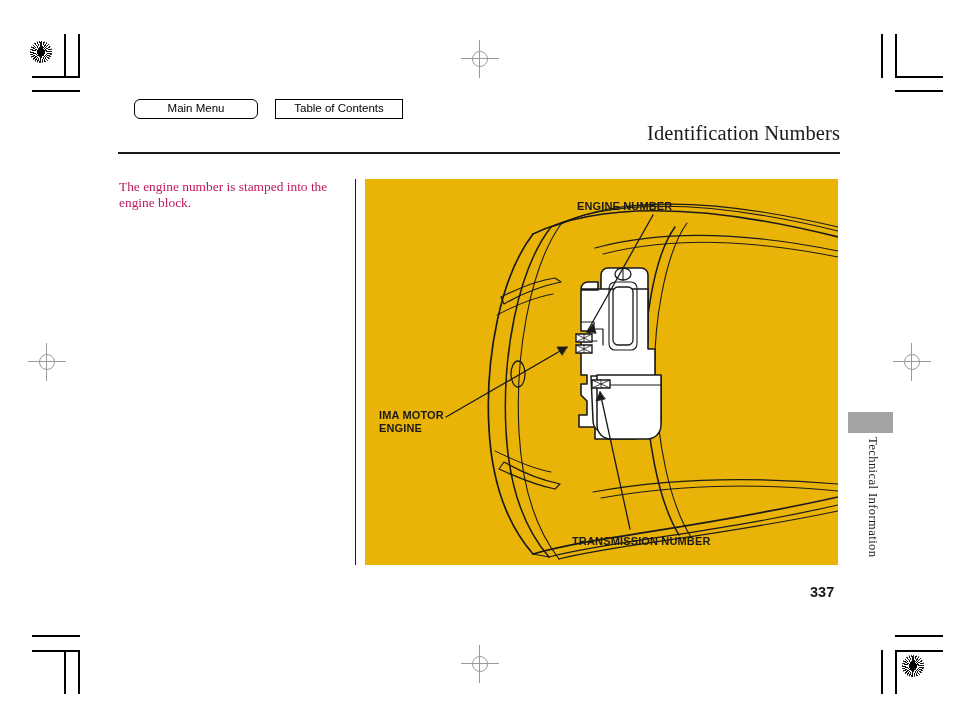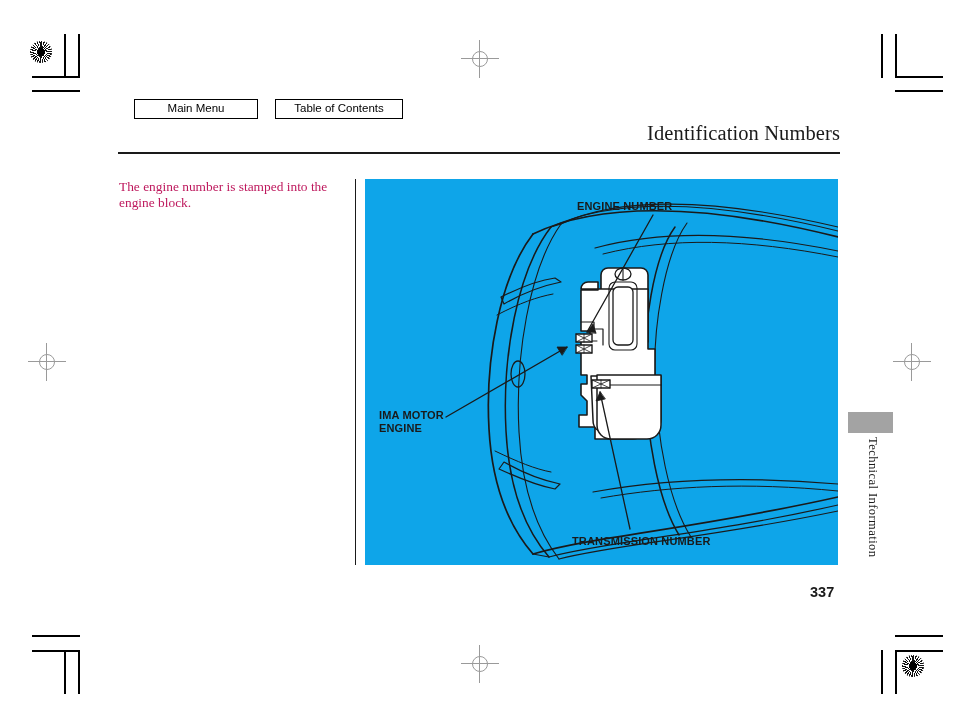--- a/index.html
+++ b/index.html
@@ -54,21 +54,21 @@
     background: #fff;
     font-family: "Liberation Sans", sans-serif;
     font-size: 11.5px;
     color: #000;
     padding: 2px 12px 3px;
     line-height: 13px;
     text-align: center;
     cursor: pointer;
     white-space: nowrap;
   }
-  #nav-main { min-width: 98px; }
+  #nav-main { min-width: 98px; border-radius: 6px; }
   #nav-toc  { min-width: 102px; }
 
   
   .page-title {
     position: absolute;
     right: 114px;
     top: 122px;
     font-family: "Liberation Serif", serif;
     font-weight: normal;
     font-size: 20.5px;
@@ -108,21 +108,21 @@
     background: #1a1a1a;
   }
 
   
   .figure {
     position: absolute;
     left: 365px;
     top: 179px;
     width: 473px;
     height: 386px;
-    background: #0ea5e9;
+    background: #eab308;
     overflow: hidden;
   }
   .figure svg { display:block; width:100%; height:100%; }
 
   .fig-label {
     position: absolute;
     font-family: "Liberation Sans", sans-serif;
     font-weight: bold;
     font-size: 11px;
     line-height: 12.5px;

